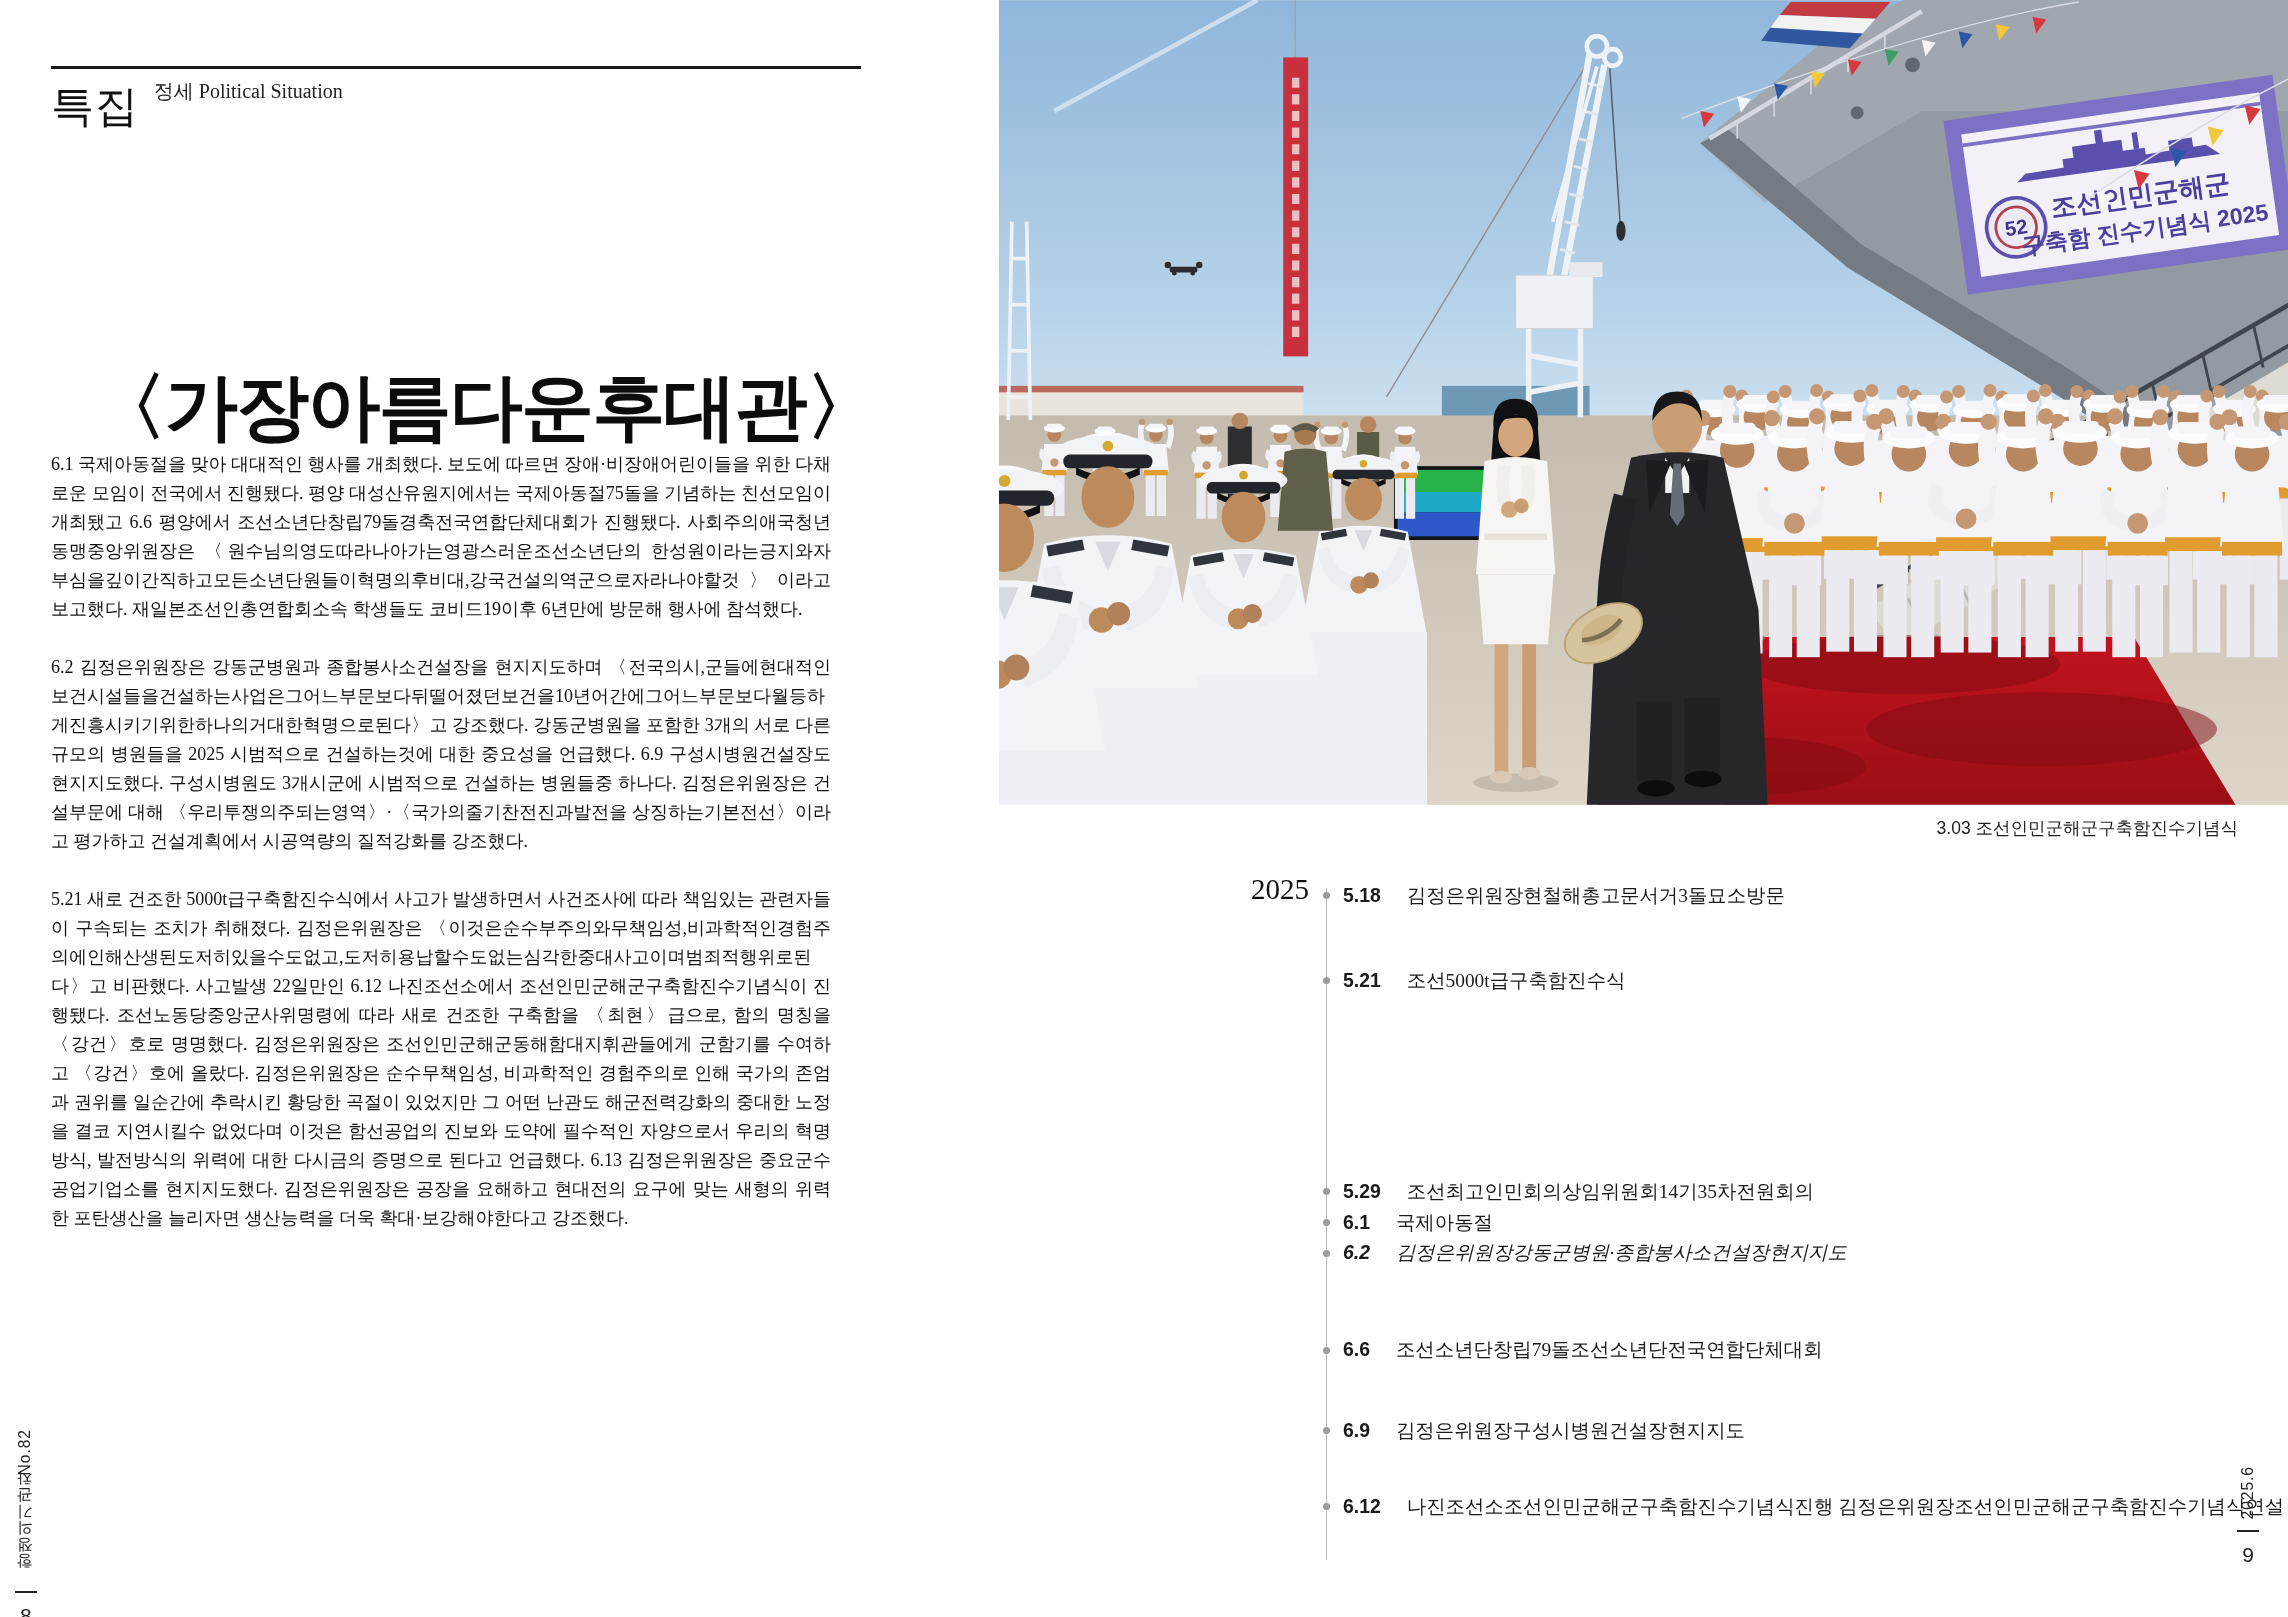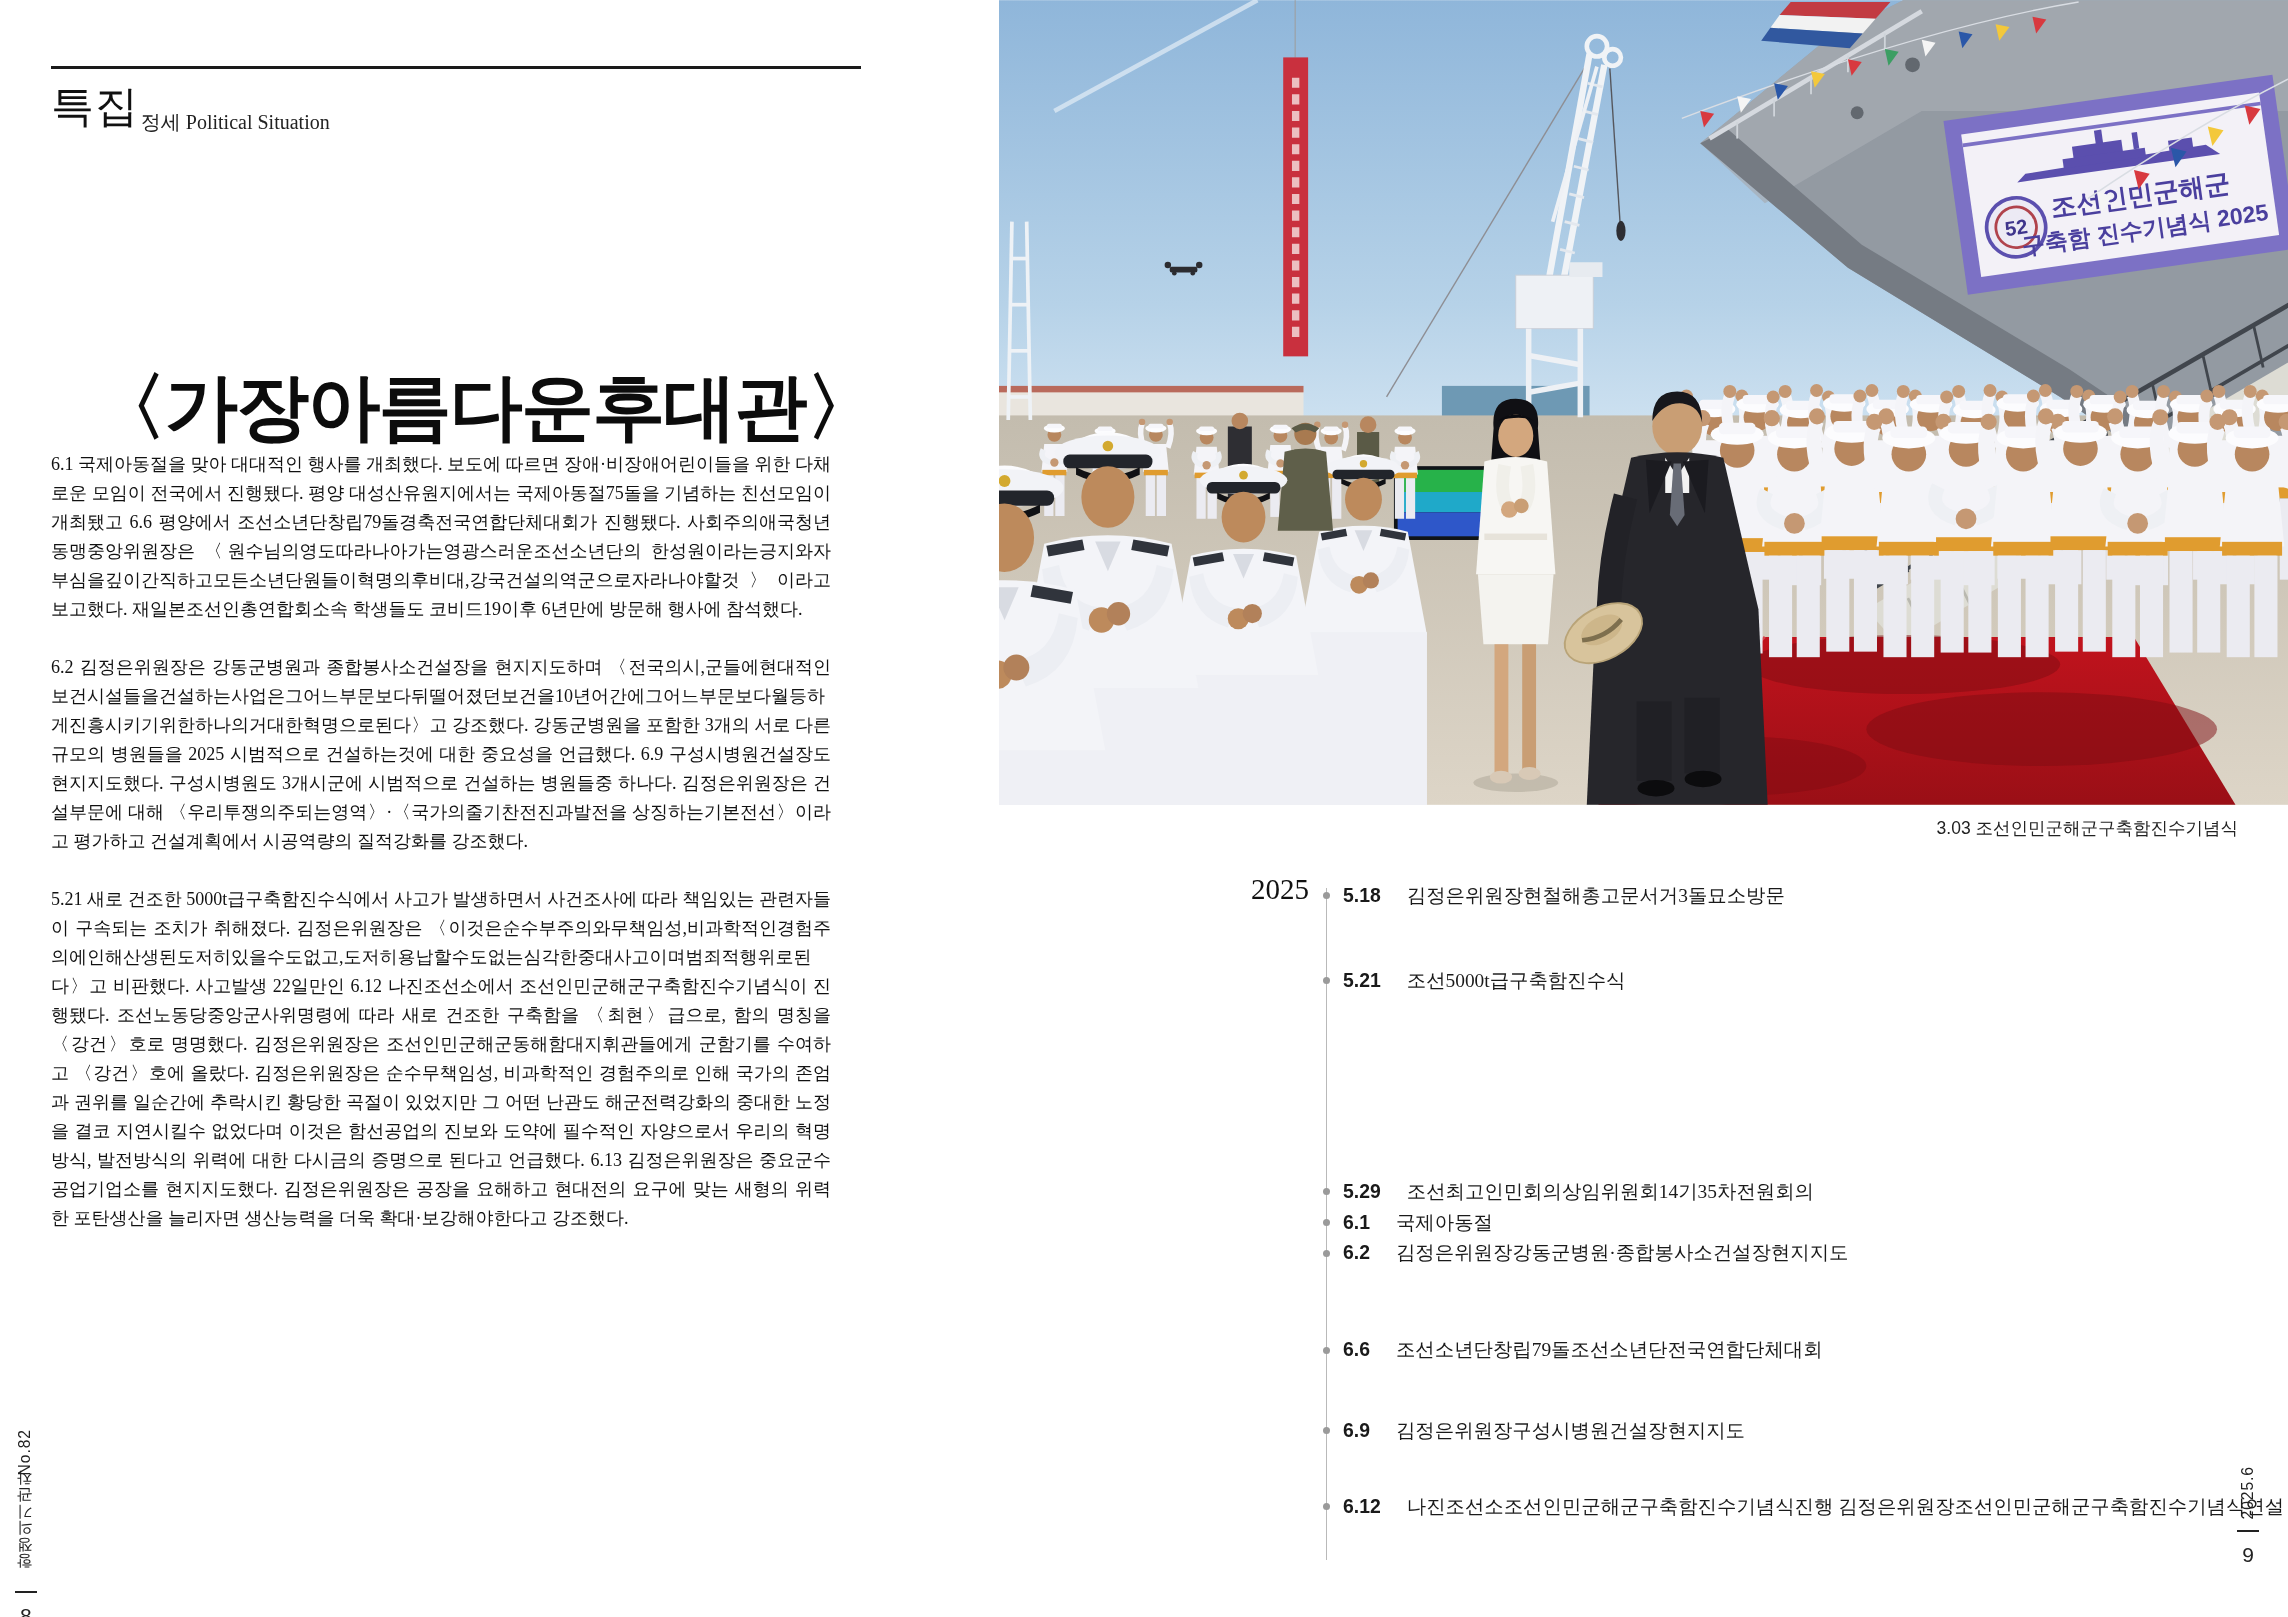--- a/index.html
+++ b/index.html
@@ -1,21 +1,21 @@
 <!DOCTYPE html>
 <html style="font-size:14.8px"><head>
 <meta charset="utf-8">
 <style>
   html,body{margin:0;padding:0;}
   body{
     width:2289px;height:1618px;position:relative;background:#ffffff;
     font-family:"Liberation Serif", serif;color:#111;overflow:hidden;
   }
   .hrule{position:absolute;left:51px;top:66px;width:810px;height:2.8px;background:#1a1a1a;}
-  .kicker-row{position:absolute;left:51px;top:78px;display:flex;align-items:flex-end;gap:2px;}
+  .kicker-row{position:absolute;left:51px;top:78px;display:flex;align-items:flex-start;gap:15px;}
   .kicker{font-size:43px;letter-spacing:0.9px;color:#111;}
   .kicker-sub{font-size:20px;color:#222;}
   .page-title{
     position:absolute;left:46px;top:310px;width:831px;
     font-family:"Liberation Sans", sans-serif;font-weight:900;
     font-size:73px;letter-spacing:-1.8px;color:#0c0c0c;white-space:nowrap;text-align:right;
   }
   .bodycol{
     position:absolute;left:51px;top:450px;width:780px;
     font-size:18px;line-height:29px;text-align:justify;word-break:break-all;
@@ -405,21 +405,21 @@
   <div class="tl-event" style="top:1178px;">
     <span class="d">5.29</span><span>조선최고인민회의상임위원회14기35차전원회의</span>
   </div>
 
   <span class="tl-dot" style="top:1219px;"></span>
   <div class="tl-event" style="top:1209px;">
     <span class="d">6.1</span><span>국제아동절</span>
   </div>
 
   <span class="tl-dot" style="top:1250px;"></span>
-  <div class="tl-event" style="top:1239px;">
+  <div class="tl-event" style="top:1239px;font-style:italic;">
     <span class="d">6.2</span><span>김정은위원장강동군병원·종합봉사소건설장현지지도</span>
   </div>
 
   <span class="tl-dot" style="top:1347px;"></span>
   <div class="tl-event" style="top:1336px;">
     <span class="d">6.6</span><span>조선소년단창립79돌조선소년단전국연합단체대회</span>
   </div>
 
   <span class="tl-dot" style="top:1427px;"></span>
   <div class="tl-event" style="top:1417px;">

